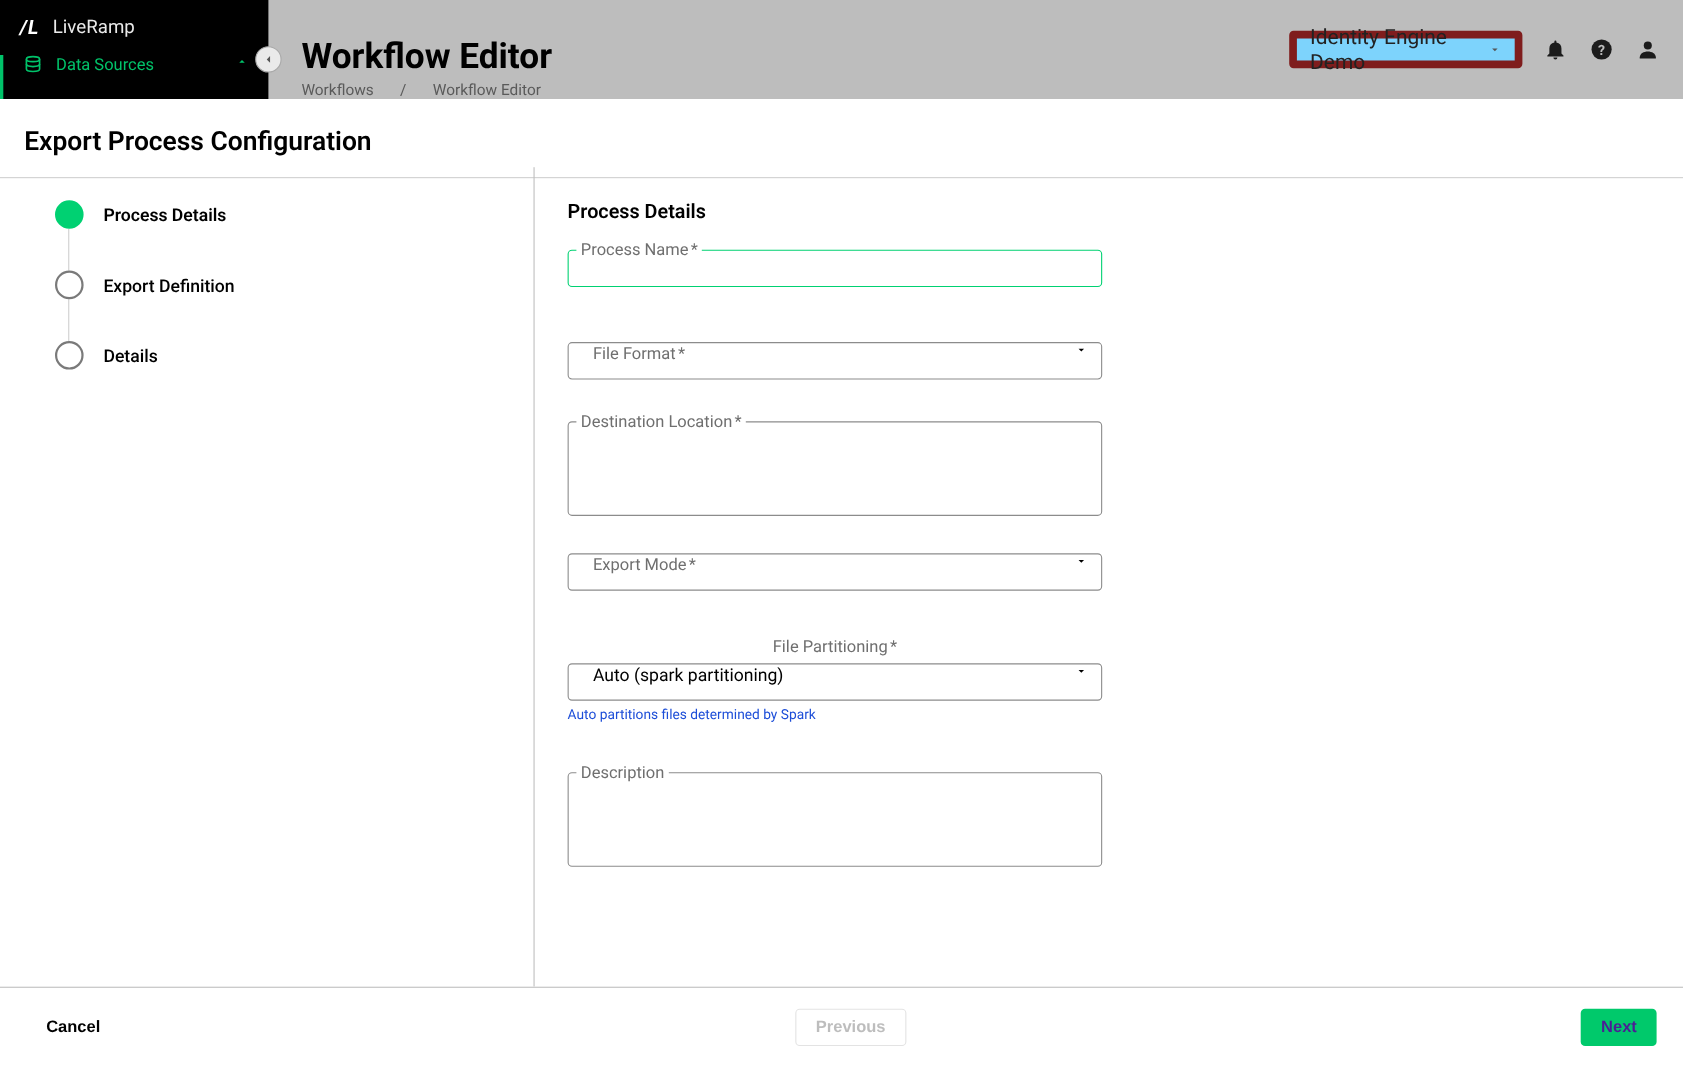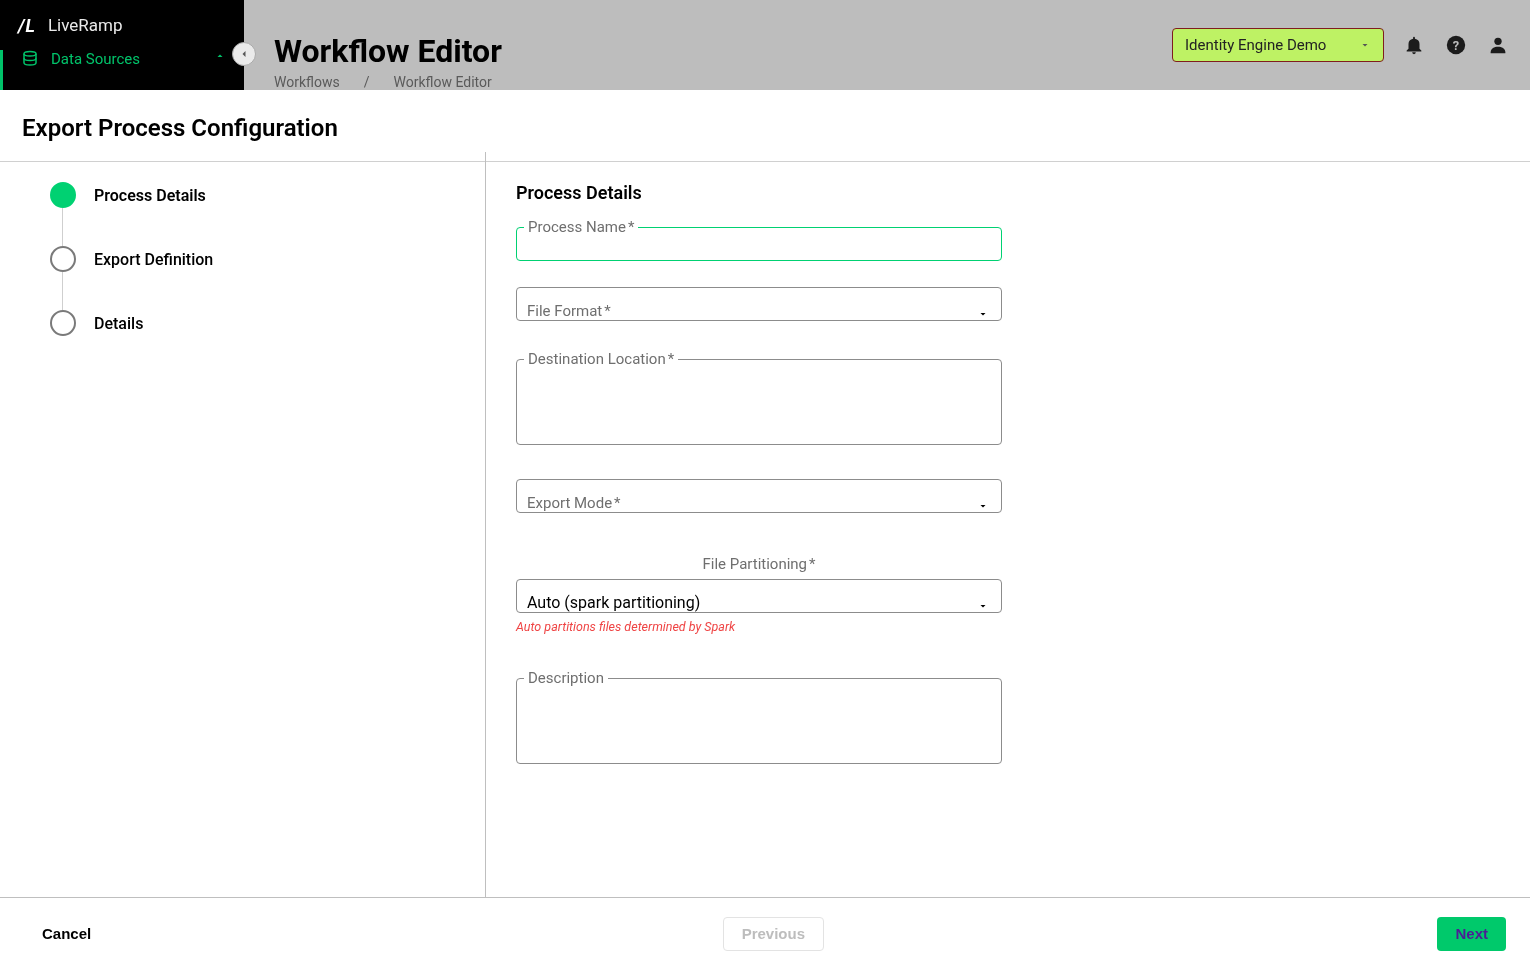--- a/index.html
+++ b/index.html
@@ -19,21 +19,21 @@
   .collapse-btn { position:absolute; left:232px; top:42px; width:24px; height:24px; border-radius:50%; background:#eaeaea; border:1px solid #a9a9a9; display:flex; align-items:center; justify-content:center; cursor:pointer; z-index:3; }
   .collapse-btn svg { width:12px; height:12px; }
 
   .header-main { position:absolute; left:244px; top:0; right:0; height:90px; display:flex; flex-direction:column; justify-content:flex-end; padding:0 30px; }
   .page-title { font-size:32px; font-weight:700; color:#000; }
   .breadcrumb { font-size:14px; color:#5a5a5a; margin-top:4px; display:flex; gap:24px; align-items:center; }
   .breadcrumb a { color:#5a5a5a; text-decoration:none; }
   .breadcrumb .sep { color:#5a5a5a; }
 
   .header-right { position:absolute; right:20px; top:0; height:90px; display:flex; align-items:center; gap:18px; }
-  .tenant-select { width:212px; height:34px; border:1px solid #7f1d1d; border-radius:4px; background:#bef264; display:flex; align-items:center; padding:0 12px; font-size:15px; color:#222; cursor:pointer; }
+  .tenant-select { width:212px; height:34px; border:7px solid #7f1d1d; border-radius:4px; background:#7dd3fc; display:flex; align-items:center; padding:0 12px; font-size:19px; color:#222; cursor:pointer; }
   .tenant-select .tri { margin-left:auto; }
   .icon-btn { width:24px; height:24px; display:flex; align-items:center; justify-content:center; color:#1c1c1c; cursor:pointer; }
 
   
   .panel { position:absolute; top:90px; left:0; right:0; bottom:0; background:#fff; }
   .panel-header { padding:24px 22px 18px; font-size:24px; font-weight:600; border-bottom:1px solid rgba(0,0,0,0); }
   .divider { height:1px; background:#d0d0d0; width:100%; }
 
   .panel-body { position:absolute; top:62px; left:0; right:0; bottom:72px; display:flex; }
 
@@ -50,27 +50,27 @@
   .form-col { flex:1; padding:30px 30px 30px 30px; overflow:auto; }
   .form-title { font-size:18px; font-weight:600; margin-bottom:24px; }
   .field { width:486px; margin-bottom:40px; }
   .field-label { font-size:15px; color:#6f6f6f; }
   .req { color:#6f6f6f; margin-left:2px; }
   .input, .select, .textarea { width:100%; border:1px solid #8c8c8c; border-radius:4px; font-size:16px; font-family:inherit; background:#fff; color:#000; }
   .input.focused { border:1px solid #00d172; box-shadow:0 0 0 1px rgba(0,209,114,0.0); }
   .input { height:34px; padding:0 10px; }
   .notched { position:relative; }
   .notched .field-label { position:absolute; top:-9px; left:8px; background:#fff; padding:0 4px; font-size:15px; pointer-events:none; }
-  .select { height:34px; padding:0 10px; display:flex; align-items:flex-end; cursor:pointer; position:relative; }
+  .select { height:34px; padding:0 22px; display:flex; align-items:flex-start; cursor:pointer; position:relative; }
   .select .value { flex:1; color:#000; font-size:16px; }
   .select .tri { position:absolute; right:12px; }
   .inset-label { color:#6f6f6f; font-size:15px; flex:1; }
   .textarea { min-height:86px; padding:14px 10px; resize:none; }
   .ext-label { font-size:15px; color:#6f6f6f; margin-bottom:6px; display:block;text-align:center; }
-  .helper { font-size:12.5px; color:#ef4444; margin-top:6px;font-style:italic; }
+  .helper { font-size:12.5px; color:#1d4ed8; margin-top:6px; }
 
   
   .footer { position:absolute; left:0; right:0; bottom:0; height:72px; border-top:1px solid #bfbfbf; display:flex; align-items:center; justify-content:space-between; gap:24px; padding:0 24px; background:#fff; }
   .btn { height:34px; border-radius:4px; font-size:15px; font-weight:600; padding:0 18px; cursor:pointer; border:none; background:transparent; }
   .btn-cancel { color:#000; }
   .btn-prev { color:#bdbdbd; border:1px solid #e3e3e3; background:#fff; cursor:default; }
   .btn-next { background:#00c96b; color:#4c1d95; }
 
   .tri svg, .chev svg { display:block; }
 
@@ -167,21 +167,21 @@
         <div class="connector"></div>
         <div class="step inactive">
           <div class="step-circle"></div>
           <div class="step-label">Details</div>
         </div>
       </div>
 
       <div class="form-col">
         <div class="form-title">Process Details</div>
 
-        <div class="field notched" style="margin-bottom:26px;">
+        <div class="field notched" style="margin-bottom:50px;">
           <span class="field-label"><span>Process Name</span><span class="req">*</span></span>
           <input class="input focused" type="text" value="" style="">
         </div>
 
         <div class="field" style="margin-bottom:38px;">
           <div class="select">
             <span class="inset-label"><span>File Format</span><span class="req">*</span></span>
             <span class="tri">
                 <svg viewBox="0 0 24 24" width="12" height="12" fill="#000">
                   <path d="M7 10l5 5 5-5z"></path>

